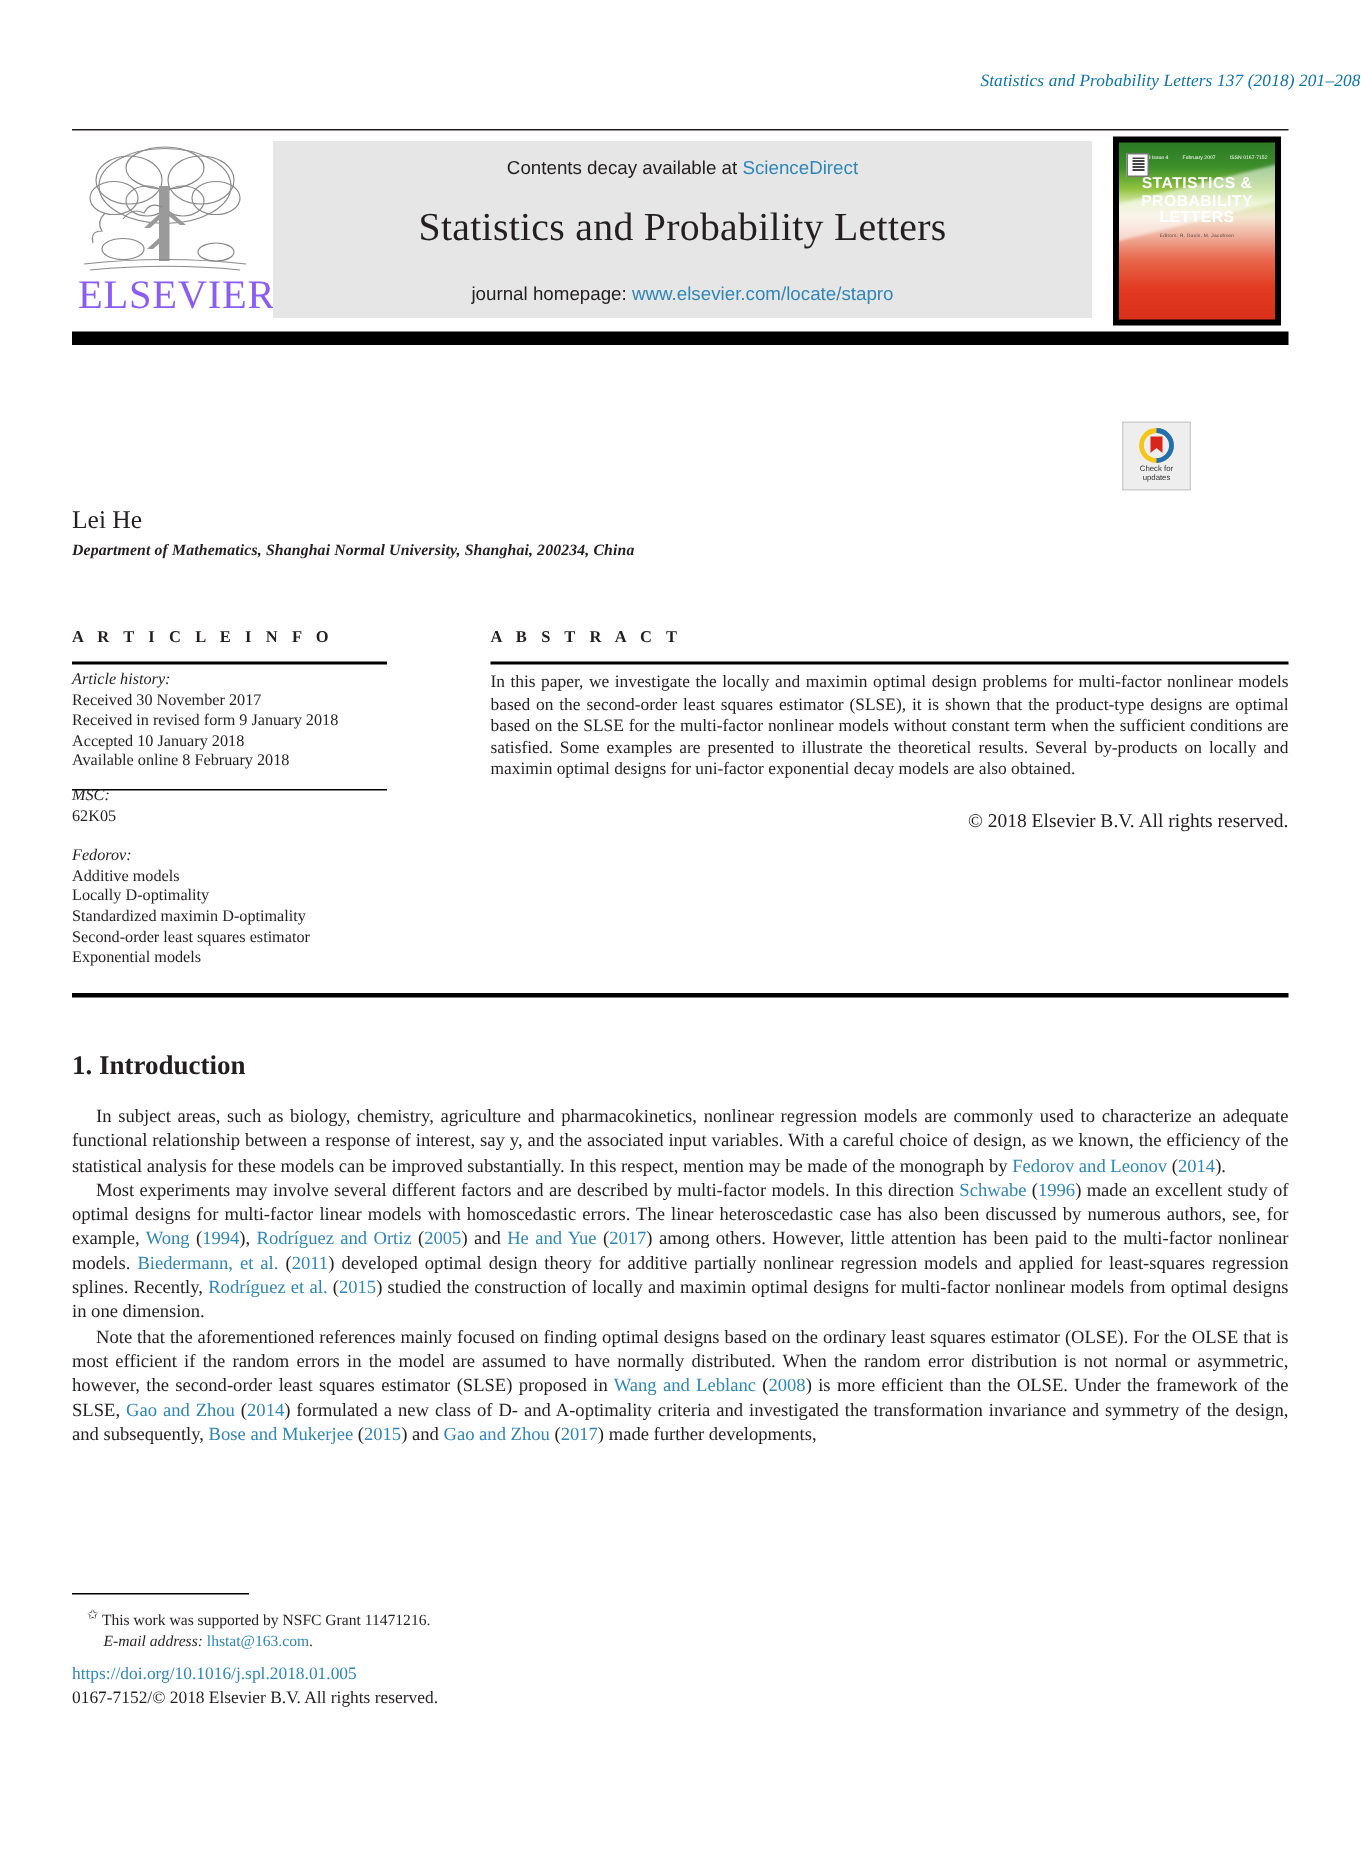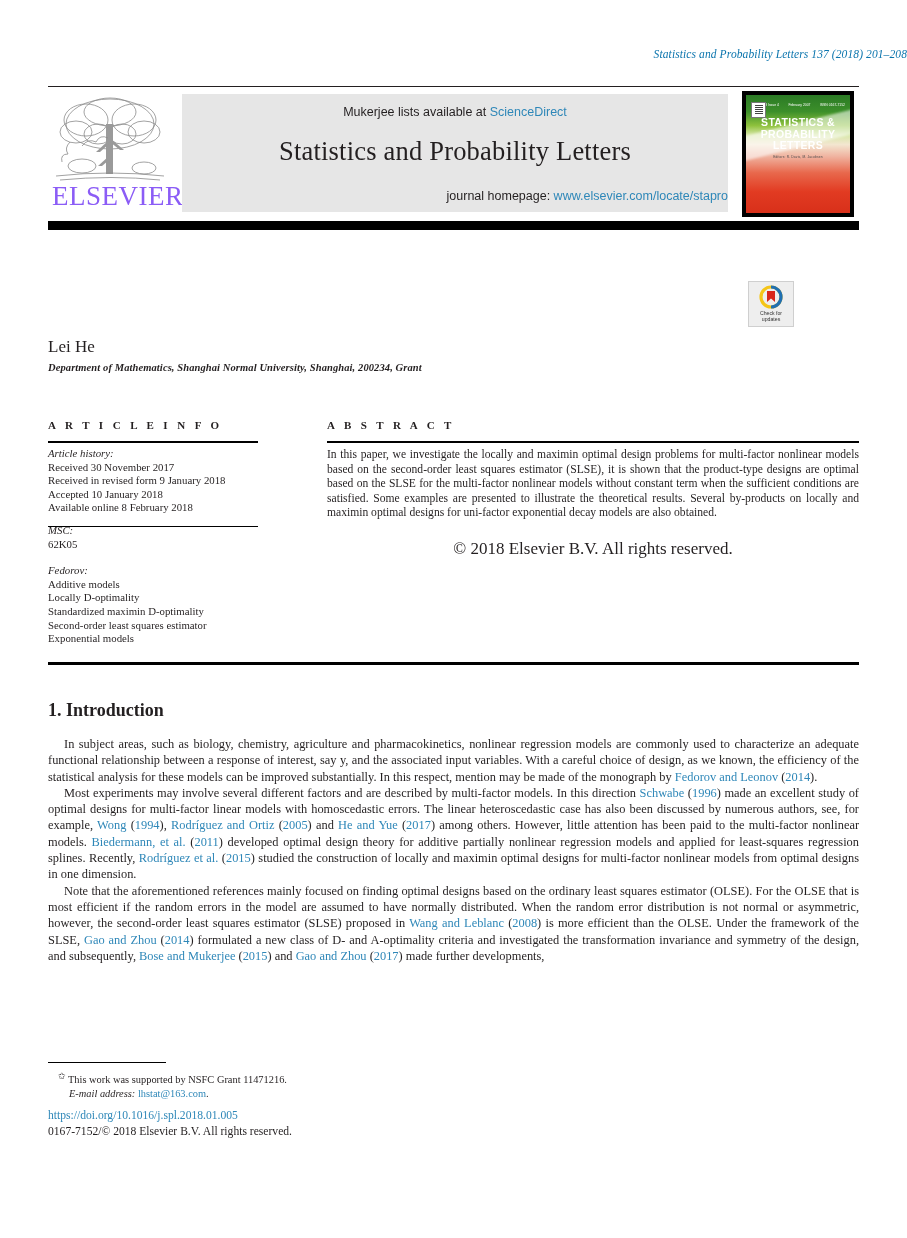--- a/index.html
+++ b/index.html
@@ -92,21 +92,20 @@
     color: #231f20;
     letter-spacing: 0.2px;
   }
   .homepage-line {
     position: absolute;
     left: 0; top: 95px;
     width: 546px;
     font-family: "Liberation Sans", sans-serif;
     font-size: 12.5px;
     color: #231f20;
-    text-align: right;
   }
   .homepage-line a { color: #2e87b8; text-decoration: none; }
 
   .cover-thumb {
     position: absolute;
     left: 694px; top: 5px;
     width: 112px;
     height: 126px;
     background: #000000;
     padding: 4px;
@@ -295,23 +294,23 @@
     font-family: "Liberation Serif", serif;
     font-size: 11.6px;
     line-height: 14.6px;
     color: #231f20;
     text-align: justify;
   }
   .copyline {
     position: absolute;
     left: 327px; top: 539px;
     width: 532px;
-    text-align: center;
-    font-family: "Liberation Serif", serif;
-    font-size: 17px;
+    text-align: right;
+    font-family: "Liberation Serif", serif;
+    font-size: 13px;
     color: #231f20;
   }
 
   
   .sec-title {
     position: absolute;
     left: 48px; top: 700px;
     font-family: "Liberation Serif", serif;
     font-weight: bold;
     font-size: 18px;
@@ -400,21 +399,21 @@
           <ellipse cx="92" cy="74" rx="12" ry="6"></ellipse>
           <path d="M4 82 q54 -6 108 0"></path>
           <path d="M8 86 q52 -5 100 0"></path>
         </g>
       </svg>
       <div class="elsevier-word">ELSEVIER</div>
     </div>
 
     <div class="journal-box">
       <div class="contents-line">
-        <span>Mukerjee lists available at</span>
+        <span>Contents decay available at</span>
         <a href="#">ScienceDirect</a>
       </div>
       <div class="journal-name">Statistics and Probability Letters</div>
       <div class="homepage-line">
         <span>journal homepage:</span>
         <a href="#">www.elsevier.com/locate/stapro</a>
       </div>
     </div>
 
     <div class="cover-thumb">
@@ -435,21 +434,21 @@
         </div>
         <div class="cover-sub">Editors: R. Davis, M. Jacobsen</div>
       </div>
     </div>
   </div>
 
   <div class="thick-bar"></div>
 
 
   <div class="author">Lei He</div>
-  <div class="affil">Department of Mathematics, Shanghai Normal University, Shanghai, 200234, Grant</div>
+  <div class="affil">Department of Mathematics, Shanghai Normal University, Shanghai, 200234, China</div>
 
   <div class="crossmark">
     <svg class="cm-ring" width="24" height="24" viewBox="0 0 24 24" aria-hidden="true">
       <circle cx="12" cy="12" r="10" fill="none" stroke="#f5c518" stroke-width="3.2"></circle>
       <path d="M12 2 a10 10 0 0 1 0 20" fill="none" stroke="#1f6fb2" stroke-width="3.2"></path>
       <path d="M8 6 h8 v11 l-4 -3.4 l-4 3.4 Z" fill="#d8261a"></path>
     </svg>
     <div class="cm-text">
       <div>Check for</div>
       <div>updates</div>

